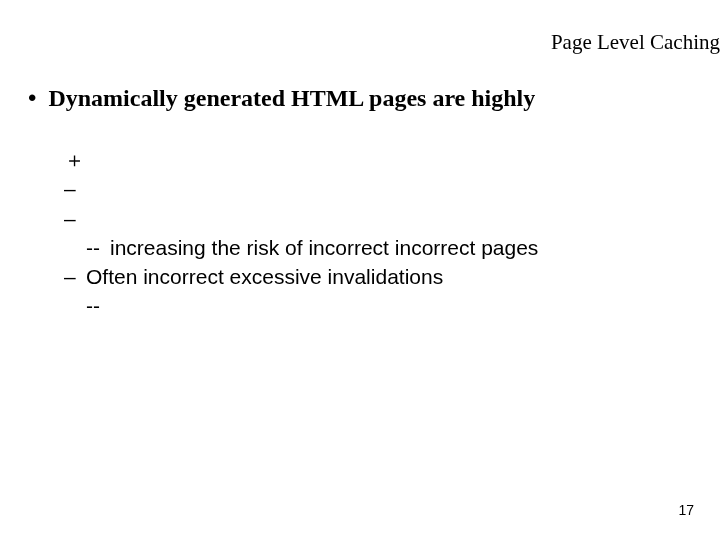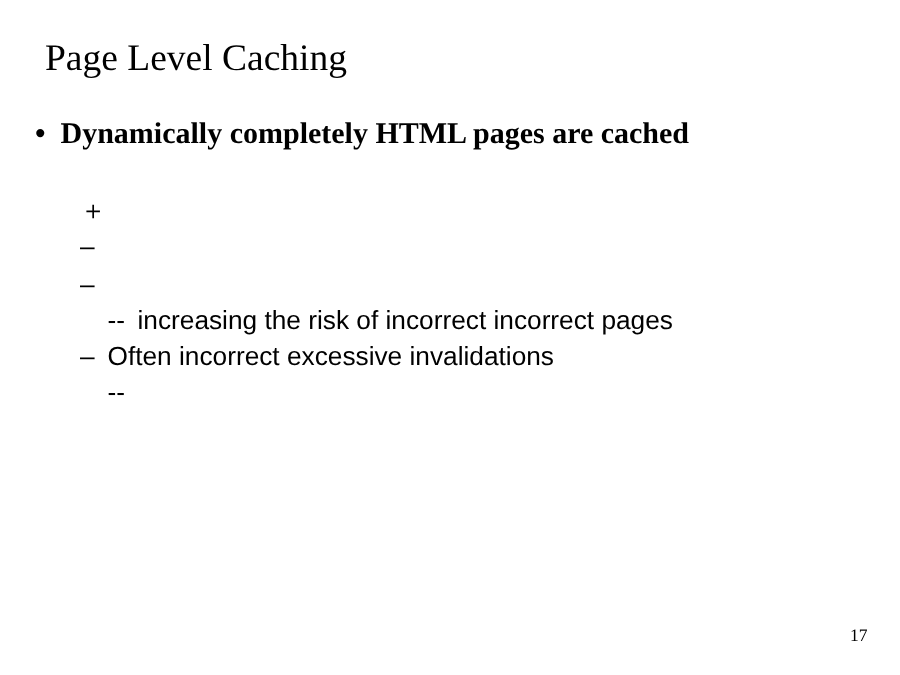--- a/index.html
+++ b/index.html
@@ -5,22 +5,22 @@
     * { margin: 0; padding: 0; box-sizing: border-box; }
     body {
       width: 720px;
       height: 540px;
       background: white;
       font-family: "Times New Roman", Times, serif;
       color: black;
       position: relative;
     }
     .title {
-      text-align: left;
-      font-size: 30px;
+      text-align: right;
+      font-size: 21px;
       font-weight: normal;
       padding-top: 30px;
       padding-bottom: 30px;
       margin-left: 36px;
     }
     .bullet-main {
       display: flex;
       padding-left: 28px;
       font-size: 24px;
       font-weight: bold;
@@ -53,32 +53,32 @@
       margin-bottom: 2px;
     }
     .dash2 {
       width: 24px;
       flex-shrink: 0;
     }
     .page-num {
       position: absolute;
       bottom: 22px;
       right: 26px;
-      font-family: Liberation Serif, serif;
+      font-family: Liberation Sans, sans-serif;
       font-size: 14px;
     }
   </style>
 </head>
 <body>
 
 <h1 class="title">Page Level Caching</h1>
 
 <div class="bullet-main">
   <span class="bullet-dot">•</span>
-  <span>Dynamically completely HTML pages are cached</span>
+  <span>Dynamically generated HTML pages are highly</span>
 </div>
 
 <div class="sub-list">
 
   <div class="sub-item">
     <span class="sym">＋</span>
   </div>
 
   <div class="sub-item">
     <span class="sym">–</span>

